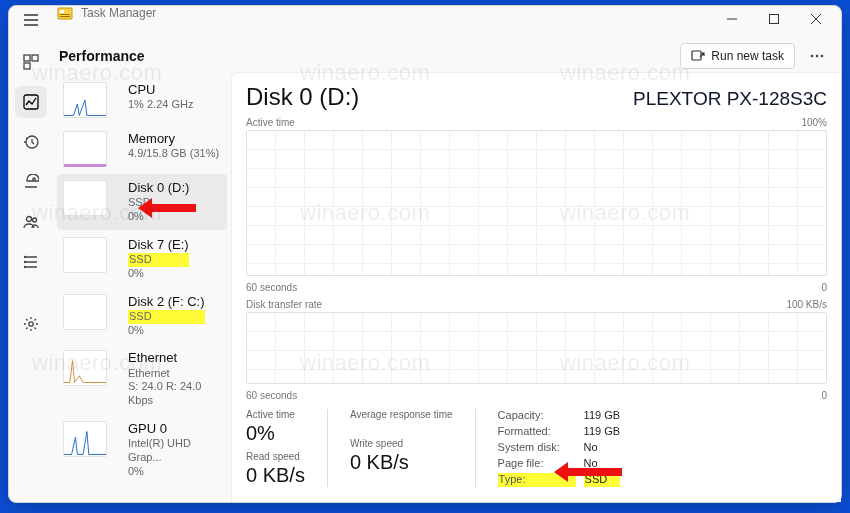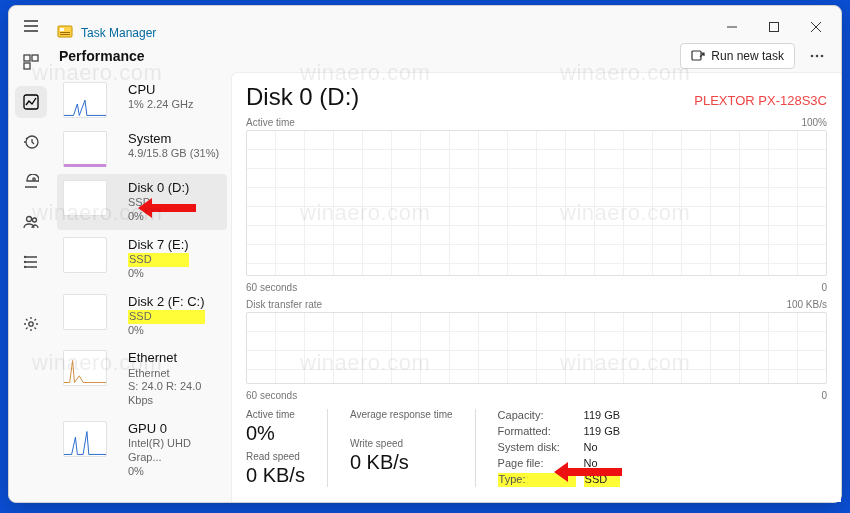--- a/index.html
+++ b/index.html
@@ -1,18 +1,18 @@
 <!DOCTYPE html>
 <html><head>
 <meta charset="utf-8">
 <style>
   *{box-sizing:border-box;margin:0;padding:0;font-family:"Segoe UI",Arial,sans-serif;-webkit-font-smoothing:antialiased}
   body{background:#0b4fd6;width:850px;height:513px;overflow:hidden;position:relative}
   .win{position:absolute;left:8px;top:5px;width:834px;height:498px;background:#f9f9f9;border:1px solid #d0d0d0;border-radius:8px;display:flex;flex-direction:column;box-shadow:0 4px 24px rgba(0,0,0,.25)}
-  .titlebar{height:34px;display:flex;align-items:flex-end;padding:0 4px 0 8px;font-size:12px;color:#0369a1}
+  .titlebar{height:34px;display:flex;align-items:flex-start;padding:0 4px 0 8px;font-size:12px;color:#737373}
   .titlebar .hamburger{width:28px;height:28px;display:flex;align-items:center;justify-content:center;border-radius:4px}
   .titlebar .appicon{width:16px;height:16px;margin:0 8px 0 12px;display:flex;align-items:center;justify-content:center}
   .titlebar .title{flex:0 0 auto}
   .titlebar .spacer{flex:1}
   .winbtn{width:42px;height:26px;display:flex;align-items:center;justify-content:center;color:#444}
   .body{flex:1;display:flex;overflow:hidden}
   .iconbar{width:44px;display:flex;flex-direction:column;align-items:center;padding-top:6px;gap:8px}
   .iconbtn{width:32px;height:32px;border-radius:6px;display:flex;align-items:center;justify-content:center;color:#3a3a3a}
   .iconbtn.sel{background:#eaeaea;color:#000}
   .content{flex:1;display:flex;flex-direction:column;overflow:hidden}
@@ -28,21 +28,21 @@
   .thumb{width:44px;height:36px;background:#fff;border:1px solid #e2e2e2;border-radius:2px;position:relative;overflow:hidden;flex:none}
   .thumb.ram{border-bottom:3px solid #c88bd8}
   .thumb svg{position:absolute;inset:0}
   .cinfo{display:flex;flex-direction:column;font-size:11px;color:#666;line-height:1.25}
   .cinfo .nm{font-size:13px;color:#111}
   .hl{background:#fffd38;padding:0 1px}
   .right{flex:1;background:#fff;border-left:1px solid #eee;border-top:1px solid #eee;padding:10px 14px 6px 14px;display:flex;flex-direction:column;overflow:hidden;border-top-left-radius:6px}
   .dheader{display:flex;align-items:baseline}
   .dheader .dname{font-size:24px;font-weight:400;color:#111}
   .dheader .spacer{flex:1}
-  .dheader .mdl{font-size:13px;color:#ef4444}
+  .dheader .mdl{font-size:19px;color:#0f172a}
   .glabelrow{display:flex;justify-content:space-between;font-size:10px;color:#777;margin-top:6px}
   .graph{border:1px solid #e0e0e0;border-radius:2px;background:repeating-linear-gradient(to bottom,transparent 0,transparent 18px,#f0f0f0 18px,#f0f0f0 19px),repeating-linear-gradient(to right,transparent 0,transparent 28px,#f0f0f0 28px,#f0f0f0 29px)}
   .graph.a{height:146px;margin-top:2px}
   .graph.b{height:72px;margin-top:2px}
   .stats{display:flex;gap:22px;margin-top:8px;font-size:10px;color:#555}
   .statcol{display:flex;flex-direction:column;gap:2px}
   .statcol .lab{font-size:10px;color:#666}
   .statcol .big{font-size:20px;color:#111}
   .bar{width:1px;background:#ddd}
   .kv{display:grid;grid-template-columns:78px auto;row-gap:2px;column-gap:8px;font-size:11px;color:#222}
@@ -170,21 +170,21 @@
               </div>
             <div class="cinfo">
                 <span class="nm">CPU</span>
                 <span>1% 2.24 GHz</span>
               </div>
           </div>
 
           <div class="card">
             <div class="thumb ram"></div>
             <div class="cinfo">
-                <span class="nm">System</span>
+                <span class="nm">Memory</span>
                 <span>4.9/15.8 GB (31%)</span>
               </div>
           </div>
 
           <div class="card sel">
             <div class="thumb"></div>
             <div class="cinfo">
                 <span class="nm">Disk 0 (D:)</span>
                 <span>SSD</span>
                 <span>0%</span>

